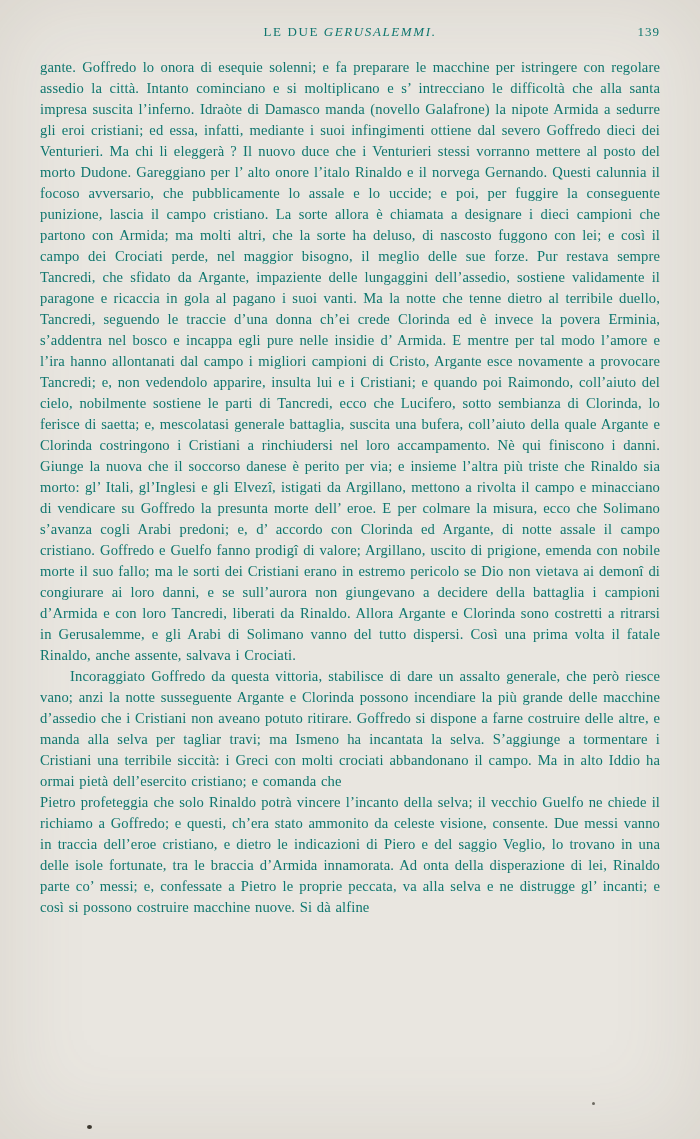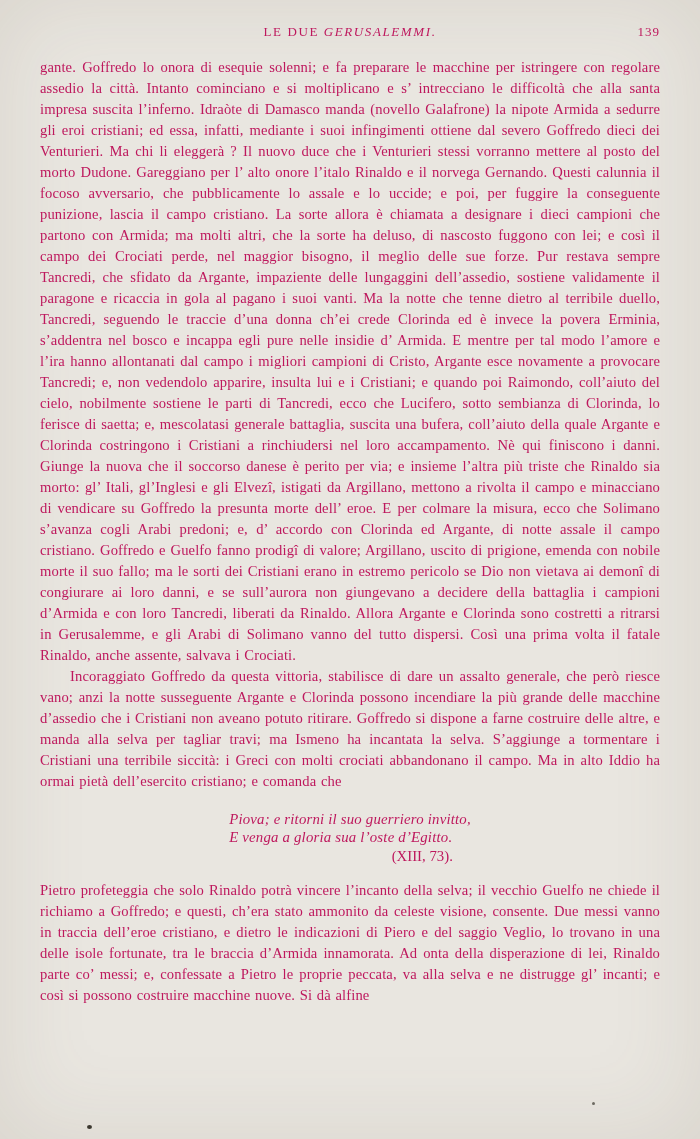--- a/index.html
+++ b/index.html
@@ -8,21 +8,21 @@
     background: #e9e6e0;
   }
   .page {
     position: relative;
     width: 700px;
     height: 1139px;
     box-sizing: border-box;
     background: #e9e6e0;
     box-shadow: inset 0 0 90px rgba(120, 108, 88, 0.14);
     font-family: "Liberation Serif", "DejaVu Serif", serif;
-    color: #be185d;
+    color: #0f766e;
     padding: 24px 40px 0 40px;
     overflow: hidden;
   }
   .running-head {
     position: relative;
     text-align: center;
     font-size: 13px;
     letter-spacing: 1.6px;
     margin-bottom: 17px;
     white-space: nowrap;
@@ -79,25 +79,20 @@
 
   <header class="running-head">
     <span><span>LE DUE </span><span class="title-italic">GERUSALEMMI.</span></span>
     <span class="page-number">139</span>
   </header>
 
   <main>
     <p class="para">gante. Goffredo lo onora di esequie solenni; e fa preparare le macchine per istringere con regolare assedio la città. Intanto cominciano e si moltiplicano e s’ intrecciano le difficoltà che alla santa impresa suscita l’inferno. Idraòte di Damasco manda (novello Galafrone) la nipote Armida a sedurre gli eroi cristiani; ed essa, infatti, mediante i suoi infingimenti ottiene dal severo Goffredo dieci dei Venturieri. Ma chi li eleggerà ? Il nuovo duce che i Venturieri stessi vorranno mettere al posto del morto Dudone. Gareggiano per l’ alto onore l’italo Rinaldo e il norvega Gernando. Questi calunnia il focoso avversario, che pubblicamente lo assale e lo uccide; e poi, per fuggire la conseguente punizione, lascia il campo cristiano. La sorte allora è chiamata a designare i dieci campioni che partono con Armida; ma molti altri, che la sorte ha deluso, di nascosto fuggono con lei; e così il campo dei Crociati perde, nel maggior bisogno, il meglio delle sue forze. Pur restava sempre Tancredi, che sfidato da Argante, impaziente delle lungaggini dell’assedio, sostiene validamente il paragone e ricaccia in gola al pagano i suoi vanti. Ma la notte che tenne dietro al terribile duello, Tancredi, seguendo le traccie d’una donna ch’ei crede Clorinda ed è invece la povera Erminia, s’addentra nel bosco e incappa egli pure nelle insidie d’ Armida. E mentre per tal modo l’amore e l’ira hanno allontanati dal campo i migliori campioni di Cristo, Argante esce novamente a provocare Tancredi; e, non vedendolo apparire, insulta lui e i Cristiani; e quando poi Raimondo, coll’aiuto del cielo, nobilmente sostiene le parti di Tancredi, ecco che Lucifero, sotto sembianza di Clorinda, lo ferisce di saetta; e, mescolatasi generale battaglia, suscita una bufera, coll’aiuto della quale Argante e Clorinda costringono i Cristiani a rinchiudersi nel loro accampamento. Nè qui finiscono i danni. Giunge la nuova che il soccorso danese è perito per via; e insieme l’altra più triste che Rinaldo sia morto: gl’ Itali, gl’Inglesi e gli Elvezî, istigati da Argillano, mettono a rivolta il campo e minacciano di vendicare su Goffredo la presunta morte dell’ eroe. E per colmare la misura, ecco che Solimano s’avanza cogli Arabi predoni; e, d’ accordo con Clorinda ed Argante, di notte assale il campo cristiano. Goffredo e Guelfo fanno prodigî di valore; Argillano, uscito di prigione, emenda con nobile morte il suo fallo; ma le sorti dei Cristiani erano in estremo pericolo se Dio non vietava ai demonî di congiurare ai loro danni, e se sull’aurora non giungevano a decidere della battaglia i campioni d’Armida e con loro Tancredi, liberati da Rinaldo. Allora Argante e Clorinda sono costretti a ritrarsi in Gerusalemme, e gli Arabi di Solimano vanno del tutto dispersi. Così una prima volta il fatale Rinaldo, anche assente, salvava i Crociati.</p>
     <p class="para indent">Incoraggiato Goffredo da questa vittoria, stabilisce di dare un assalto generale, che però riesce vano; anzi la notte susseguente Argante e Clorinda possono incendiare la più grande delle macchine d’assedio che i Cristiani non aveano potuto ritirare. Goffredo si dispone a farne costruire delle altre, e manda alla selva per tagliar travi; ma Ismeno ha incantata la selva. S’aggiunge a tormentare i Cristiani una terribile siccità: i Greci con molti crociati abbandonano il campo. Ma in alto Iddio ha ormai pietà dell’esercito cristiano; e comanda che</p>
 
-    <div class="verse">
-      <div class="verse-line">Piova; e ritorni il suo guerriero invitto,</div>
-      <div class="verse-line">E venga a gloria sua l’oste d’Egitto.</div>
-      <div class="verse-cite">(XIII, 73).</div>
-    </div>
 
     <p class="para">Pietro profeteggia che solo Rinaldo potrà vincere l’incanto della selva; il vecchio Guelfo ne chiede il richiamo a Goffredo; e questi, ch’era stato ammonito da celeste visione, consente. Due messi vanno in traccia dell’eroe cristiano, e dietro le indicazioni di Piero e del saggio Veglio, lo trovano in una delle isole fortunate, tra le braccia d’Armida innamorata. Ad onta della disperazione di lei, Rinaldo parte co’ messi; e, confessate a Pietro le proprie peccata, va alla selva e ne distrugge gl’ incanti; e così si possono costruire macchine nuove. Si dà alfine</p>
   </main>
 
   <span class="speck speck-1"></span>
   <span class="speck speck-2"></span>
 
 </div>
 
 </body></html>

